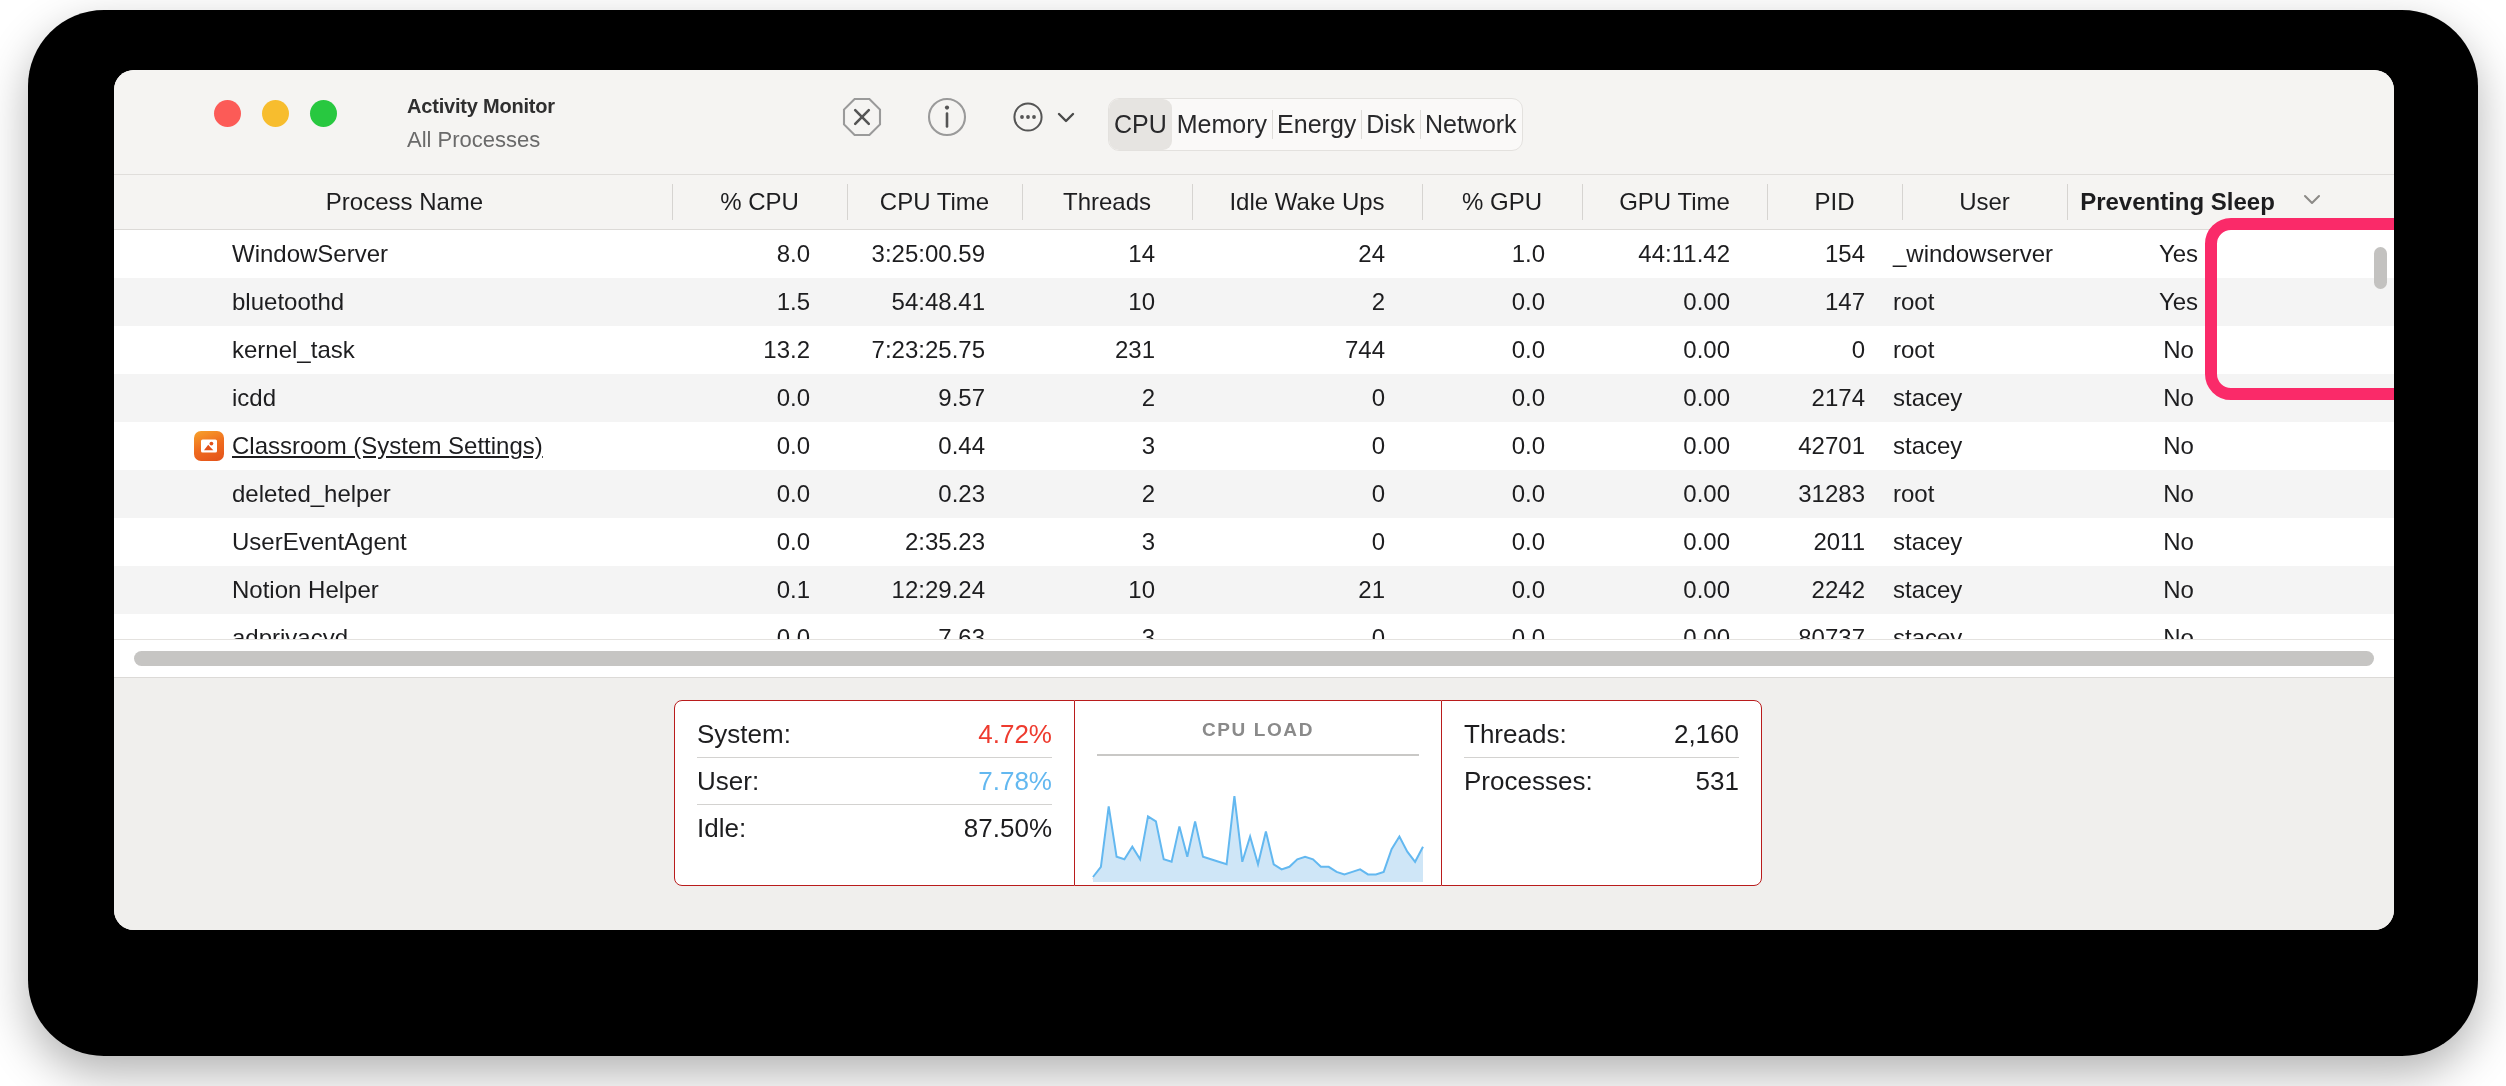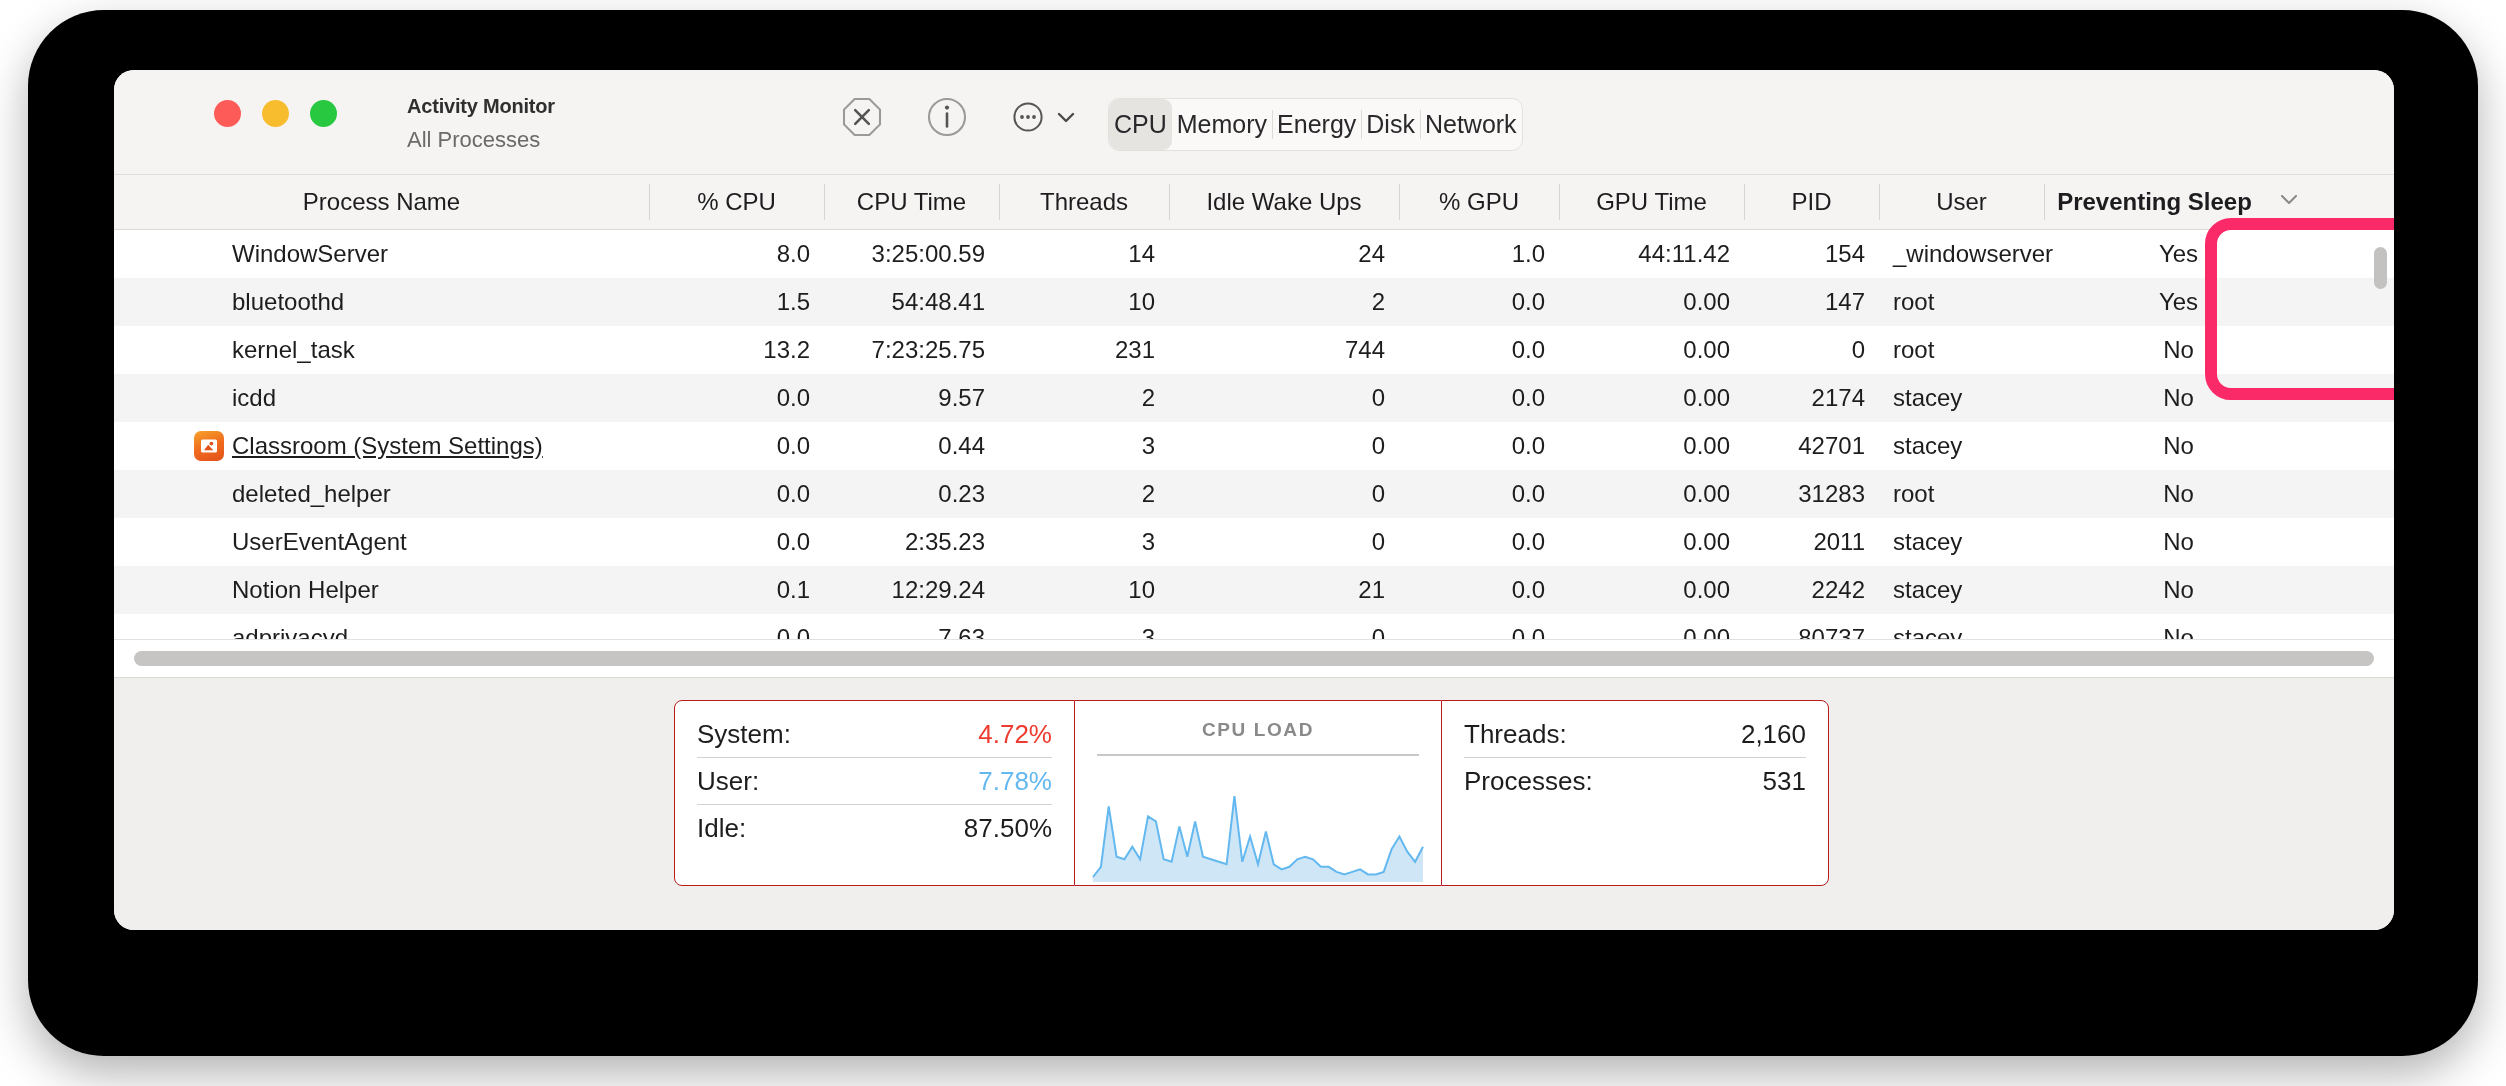--- a/index.html
+++ b/index.html
@@ -132,20 +132,21 @@
   }
 
   
   #col-header {
     flex: 0 0 55px;
     display: flex;
     align-items: stretch;
     background: #f5f4f2;
     border-bottom: 1px solid #dcdad7;
     position: relative;
+    padding-left: 23px;
   }
   .ch {
     display: flex;
     align-items: center;
     justify-content: center;
     font-size: 24px;
     color: #1d1d1f;
     position: relative;
     flex: 0 0 auto;
   }
@@ -288,21 +289,21 @@
     margin: 13px 22px 0 22px;
   }
   #graph-svg {
     position: absolute;
     left: 0; bottom: 0;
     width: 366px; height: 110px;
     display: block;
   }
 
   #panel-threads {
-    width: 388px;
+    width: 321px;
     border-radius: 0 8px 8px 0;
     padding: 10px 22px 0 22px;
   }
 
   
   #annotation {
     position: absolute;
     left: 2091px; top: 148px;
     width: 272px; height: 182px;
     border: 12px solid #fa2a69;

